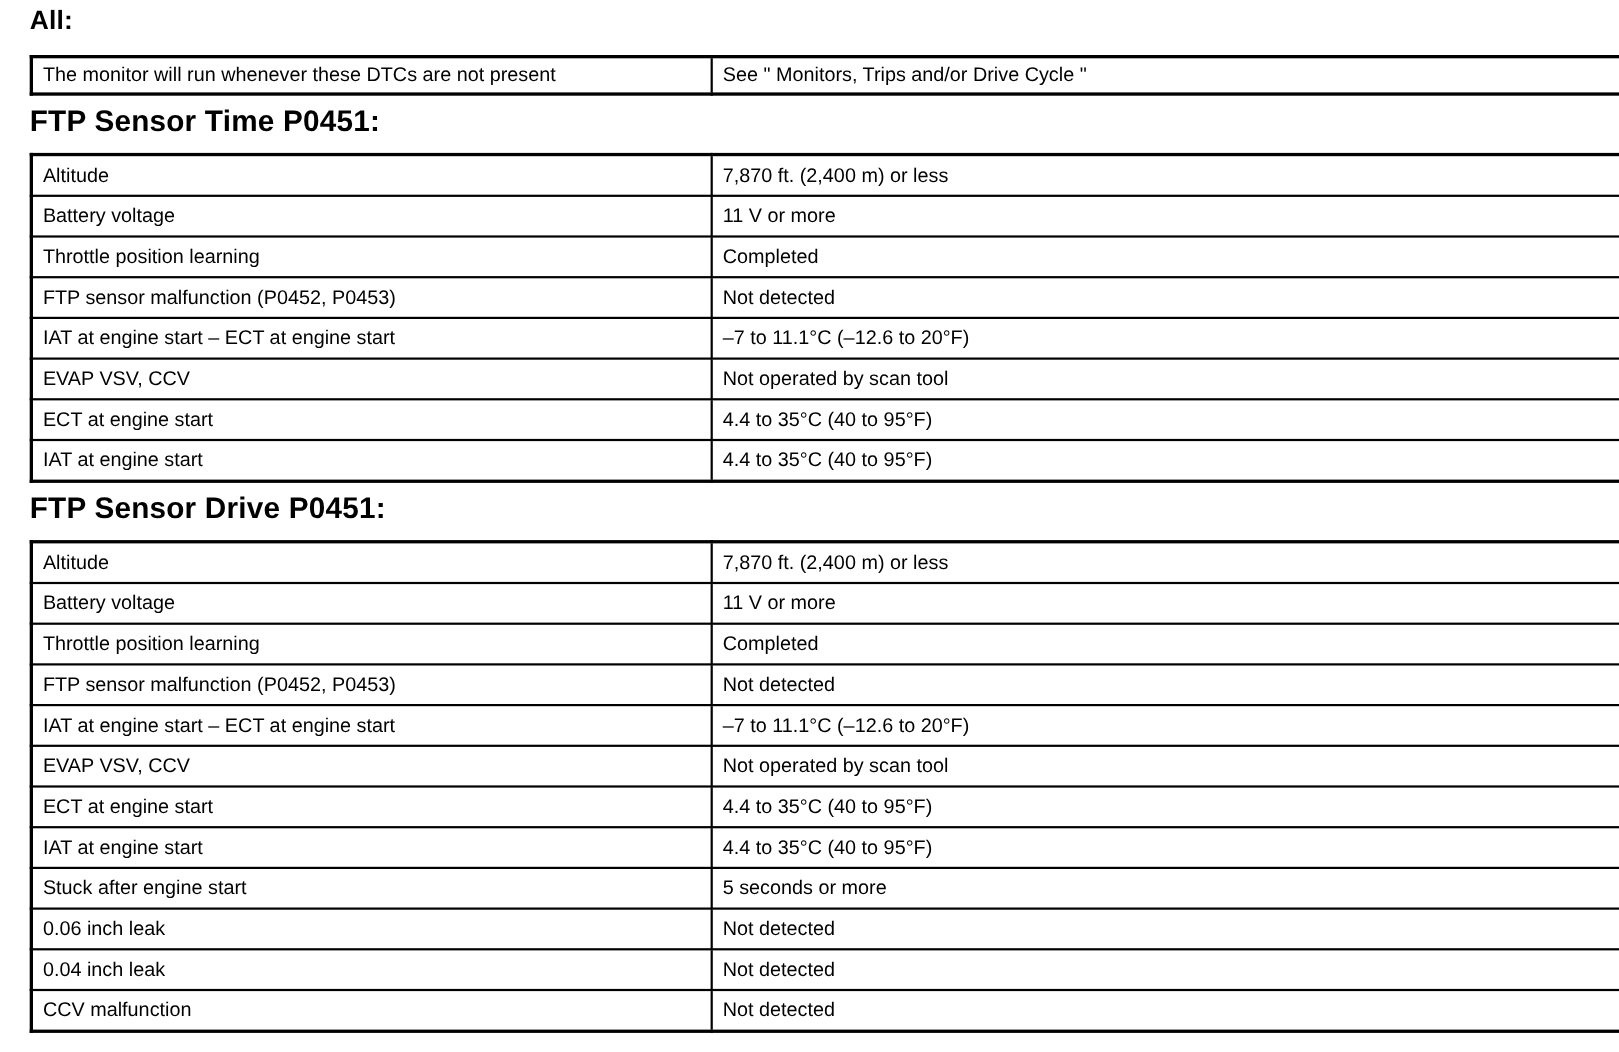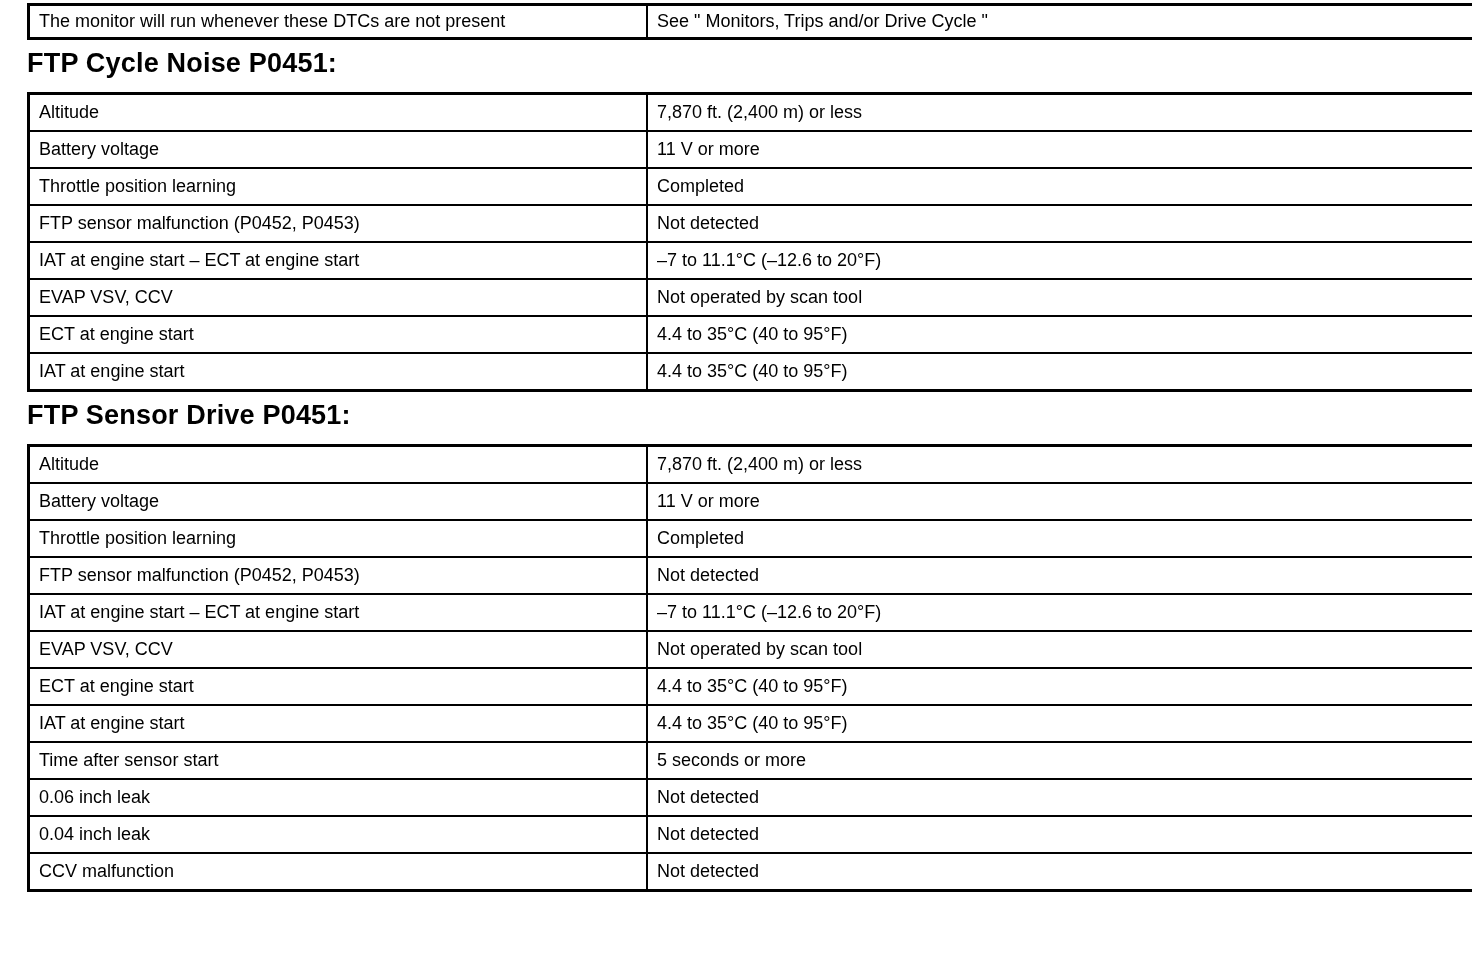--- a/index.html
+++ b/index.html
@@ -48,29 +48,30 @@
     height: 31px;
     margin-top: 28px;
   }
   td.cond { width: 599px; }
   td.val  { width: 829px; }
 </style>
 </head>
 <body>
 
 <main>
+    <div class="doc-heading small">All:</div>
     <table class="spec-table single">
       <tbody>
         <tr>
           <td class="cond">The monitor will run whenever these DTCs are not present</td>
           <td class="val">See " Monitors, Trips and/or Drive Cycle "</td>
         </tr>
       </tbody>
     </table>
-    <div class="doc-heading">FTP Cycle Noise P0451:</div>
+    <div class="doc-heading">FTP Sensor Time P0451:</div>
     <table class="spec-table">
       <tbody>
         <tr>
           <td class="cond">Altitude</td>
           <td class="val">7,870 ft. (2,400 m) or less</td>
         </tr>
         <tr>
           <td class="cond">Battery voltage</td>
           <td class="val">11 V or more</td>
         </tr>
@@ -129,21 +130,21 @@
         </tr>
         <tr>
           <td class="cond">ECT at engine start</td>
           <td class="val">4.4 to 35°C (40 to 95°F)</td>
         </tr>
         <tr>
           <td class="cond">IAT at engine start</td>
           <td class="val">4.4 to 35°C (40 to 95°F)</td>
         </tr>
         <tr>
-          <td class="cond">Time after sensor start</td>
+          <td class="cond">Stuck after engine start</td>
           <td class="val">5 seconds or more</td>
         </tr>
         <tr>
           <td class="cond">0.06 inch leak</td>
           <td class="val">Not detected</td>
         </tr>
         <tr>
           <td class="cond">0.04 inch leak</td>
           <td class="val">Not detected</td>
         </tr>

